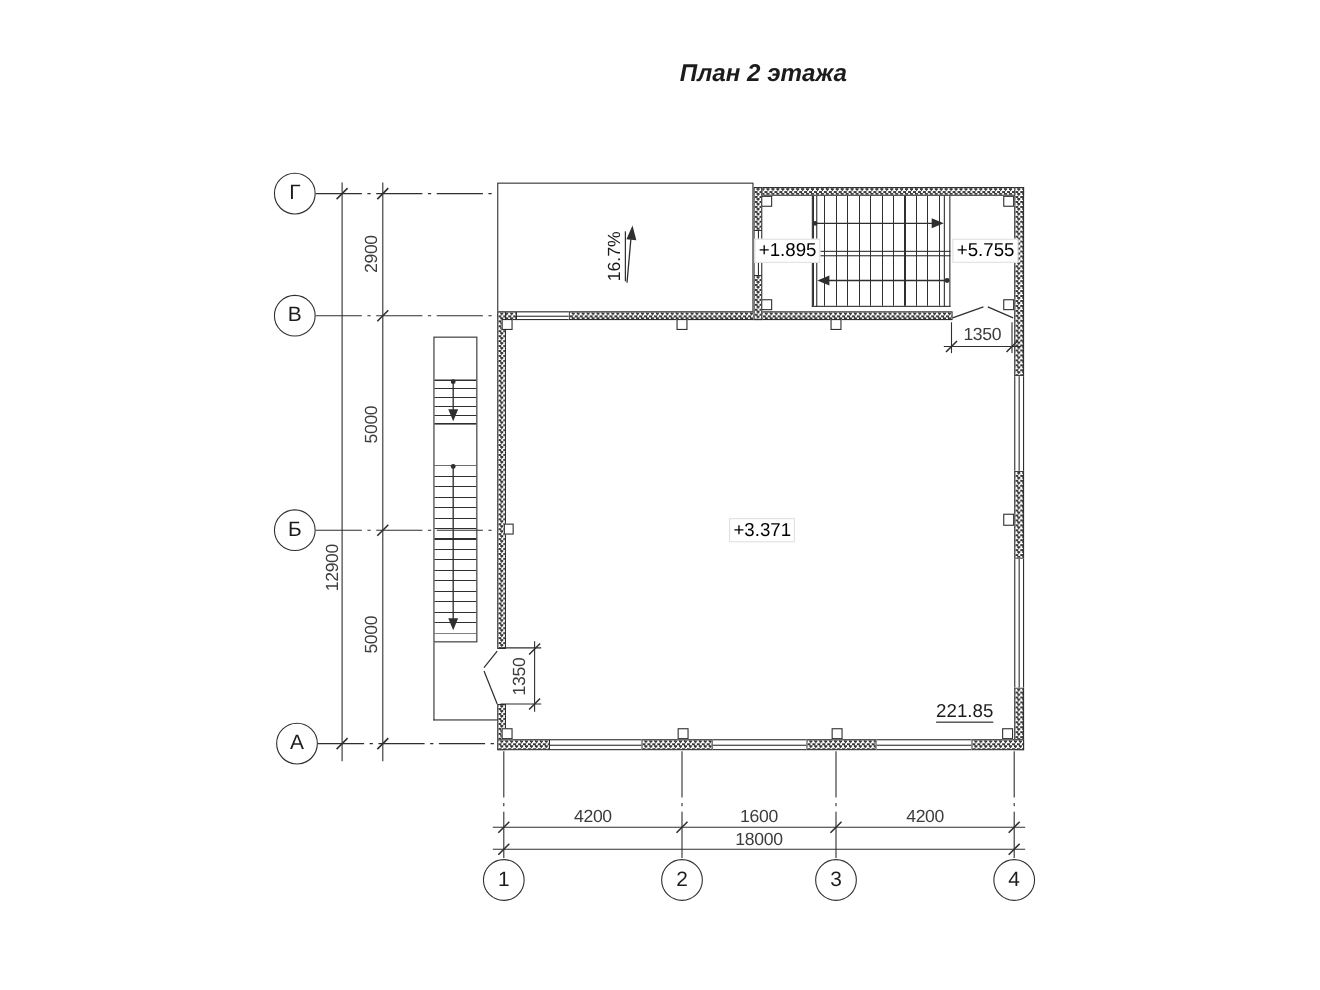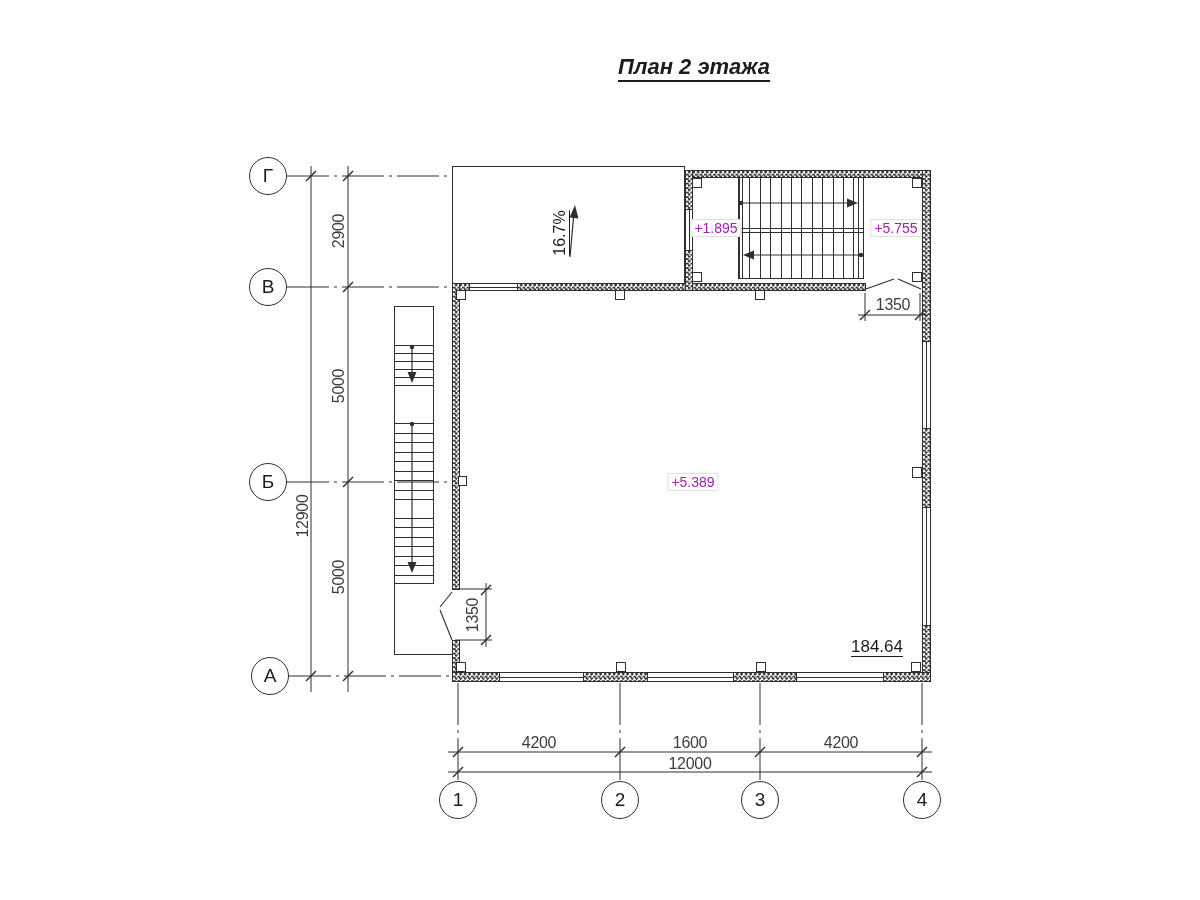--- a/index.html
+++ b/index.html
@@ -26,25 +26,25 @@
             border-bottom:1.5px solid #2f2f2f;box-sizing:border-box;z-index:2;
             background:repeating-linear-gradient(to right,#2f2f2f 0 1px,transparent 1px 10.4px)}
   .treads-h8{position:absolute;z-index:2;
             background:repeating-linear-gradient(to bottom,#2f2f2f 0 1px,transparent 1px 8px)}
   .treads-h95{position:absolute;z-index:2;
             background:repeating-linear-gradient(to bottom,#2f2f2f 0 1px,transparent 1px 9.5px)}
   svg.overlay{position:absolute;inset:0;z-index:5;pointer-events:none}
   svg.overlay line,svg.overlay polyline{stroke:#2f2f2f;fill:none}
   
   .txt{position:absolute;transform:translate(-50%,-50%);white-space:nowrap;z-index:6}
-  .title{font-size:22px;font-style:italic;font-weight:bold;text-decoration:underline;
+  .title{font-size:22px;font-style:italic;font-weight:bold;
          text-underline-offset:6px;color:#1c1c1c}
   .dim{font-size:16px;color:#3d3d3d;letter-spacing:-0.3px}
   .rot{transform:translate(-50%,-50%) rotate(-90deg)}
-  .lvl{font-size:14px;color:#a21caf;background:#fff;padding:0 3px;border:1px solid #e0e0e0}
+  .lvl{font-size:17px;color:#000000;background:#fff;padding:0 3px;border:1px solid #e0e0e0}
   .dimbg{background:#fff;padding:0 2px}
   .slope{font-size:16px;color:#1c1c1c;text-decoration:underline;text-underline-offset:4px}
   .area{font-size:17px;font-weight:500;color:#1c1c1c;text-decoration:underline;text-underline-offset:4px}
   .axis-circle{position:absolute;width:38px;height:38px;border:1.3px solid #2f2f2f;border-radius:50%;
         background:#fff;display:flex;align-items:center;justify-content:center;
         font-size:19px;color:#1c1c1c;transform:translate(-50%,-50%);box-sizing:border-box;z-index:6}
 </style>
 </head>
 <body>
 
@@ -200,24 +200,24 @@
   <div class="txt title" style="left:694px;top:67px">План 2 этажа</div>
 
   <div class="txt dim rot" style="left:303px;top:516px">12900</div>
   <div class="txt dim rot" style="left:339px;top:231px">2900</div>
   <div class="txt dim rot" style="left:339px;top:386px">5000</div>
   <div class="txt dim rot" style="left:339px;top:577px">5000</div>
 
   <div class="txt dim" style="left:539px;top:743px">4200</div>
   <div class="txt dim" style="left:690px;top:743px">1600</div>
   <div class="txt dim" style="left:841px;top:743px">4200</div>
-  <div class="txt dim" style="left:690px;top:764px">12000</div>
+  <div class="txt dim" style="left:690px;top:764px">18000</div>
 
   <div class="txt dim dimbg" style="left:893px;top:305px">1350</div>
   <div class="txt dim rot" style="left:473px;top:615px">1350</div>
 
   <div class="txt slope rot" style="left:560px;top:233px">16.7%</div>
   <div class="txt lvl" style="left:716px;top:228px">+1.895</div>
   <div class="txt lvl" style="left:896px;top:228px">+5.755</div>
-  <div class="txt lvl" style="left:693px;top:482px">+5.389</div>
-  <div class="txt area" style="left:877px;top:647px">184.64</div>
+  <div class="txt lvl" style="left:693px;top:482px">+3.371</div>
+  <div class="txt area" style="left:877px;top:647px">221.85</div>
 
 </div>
 
 </body></html>

